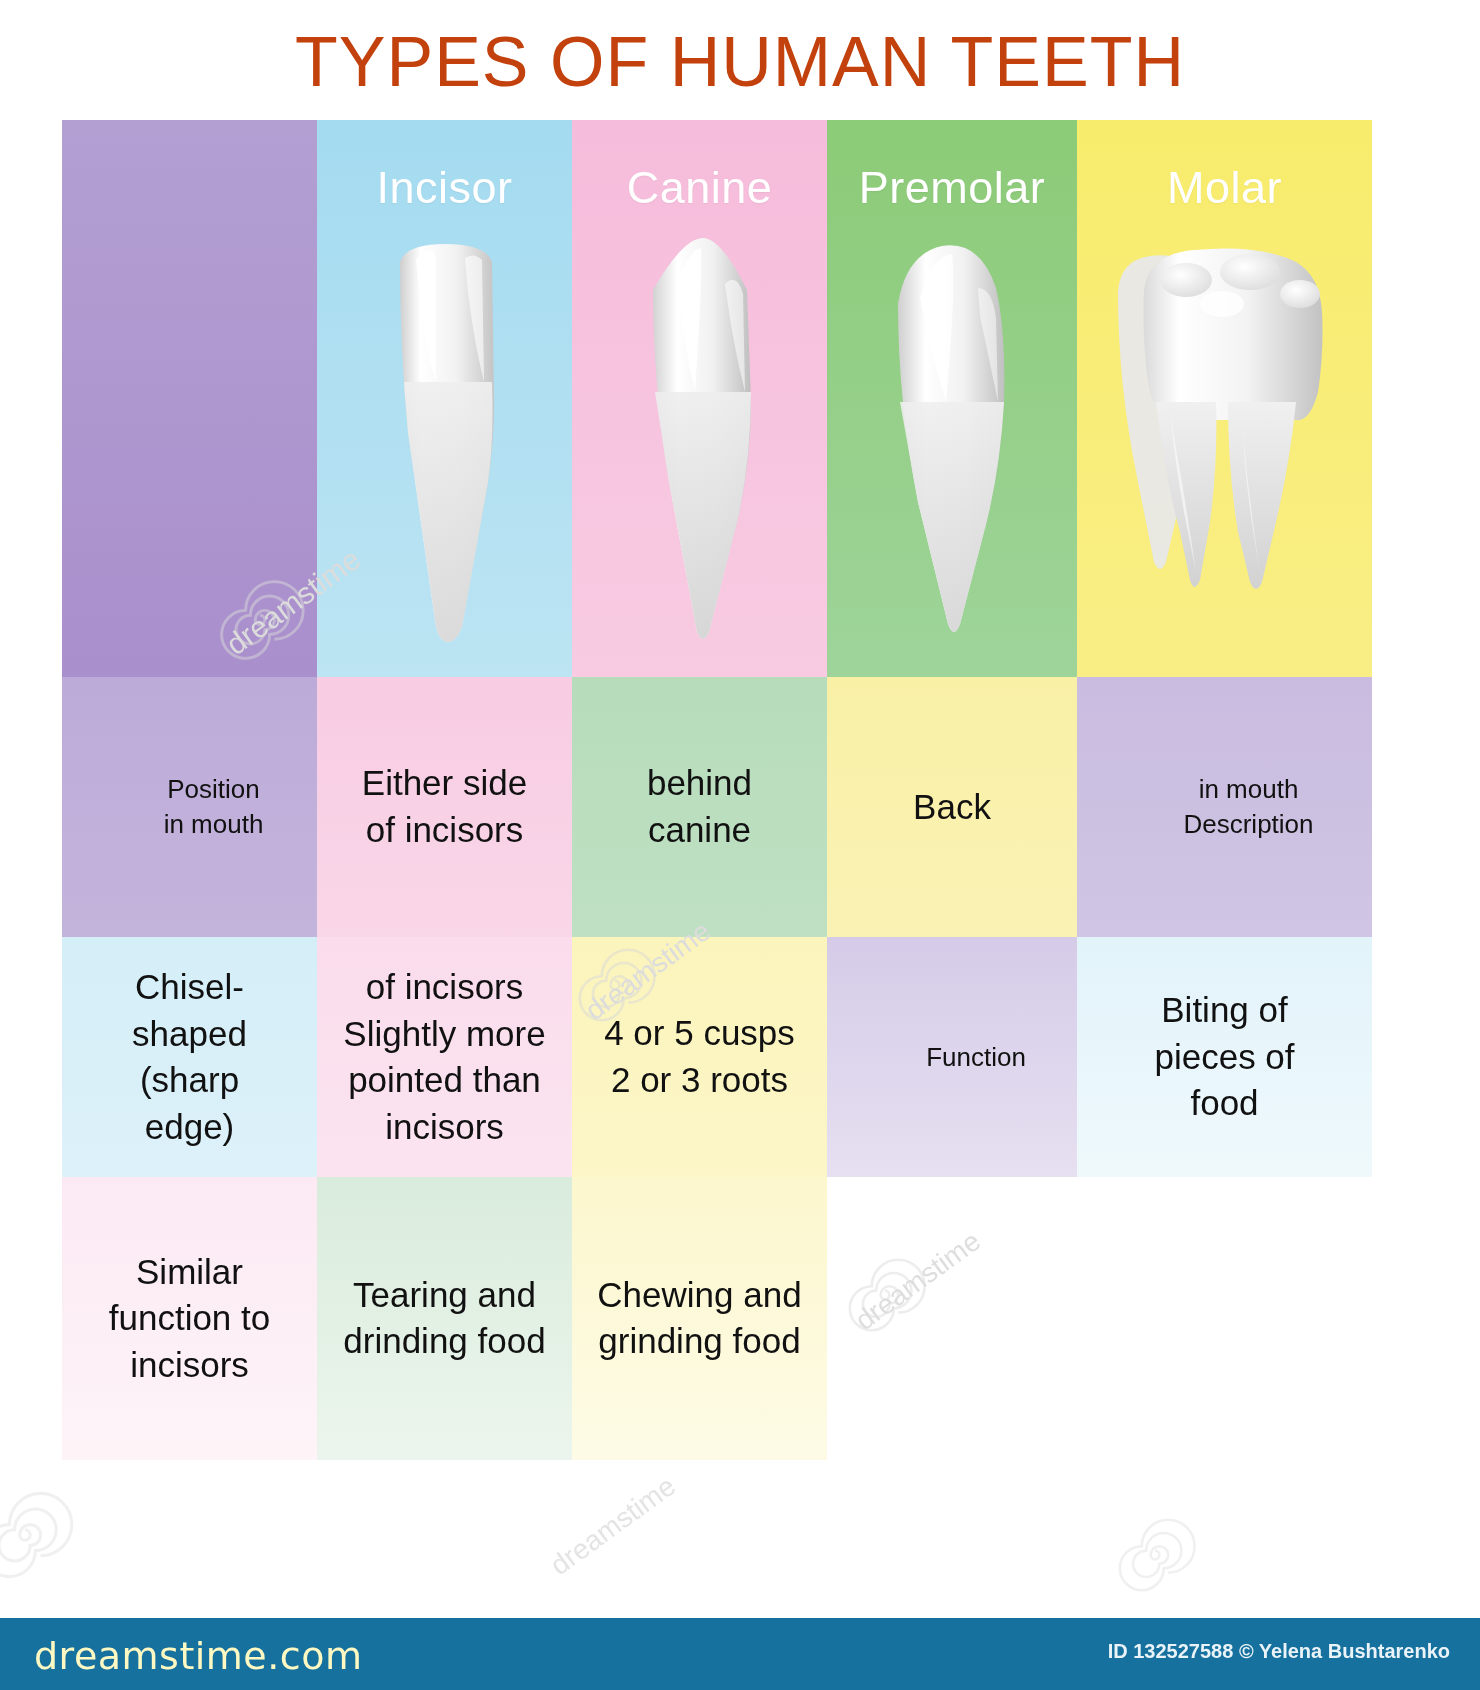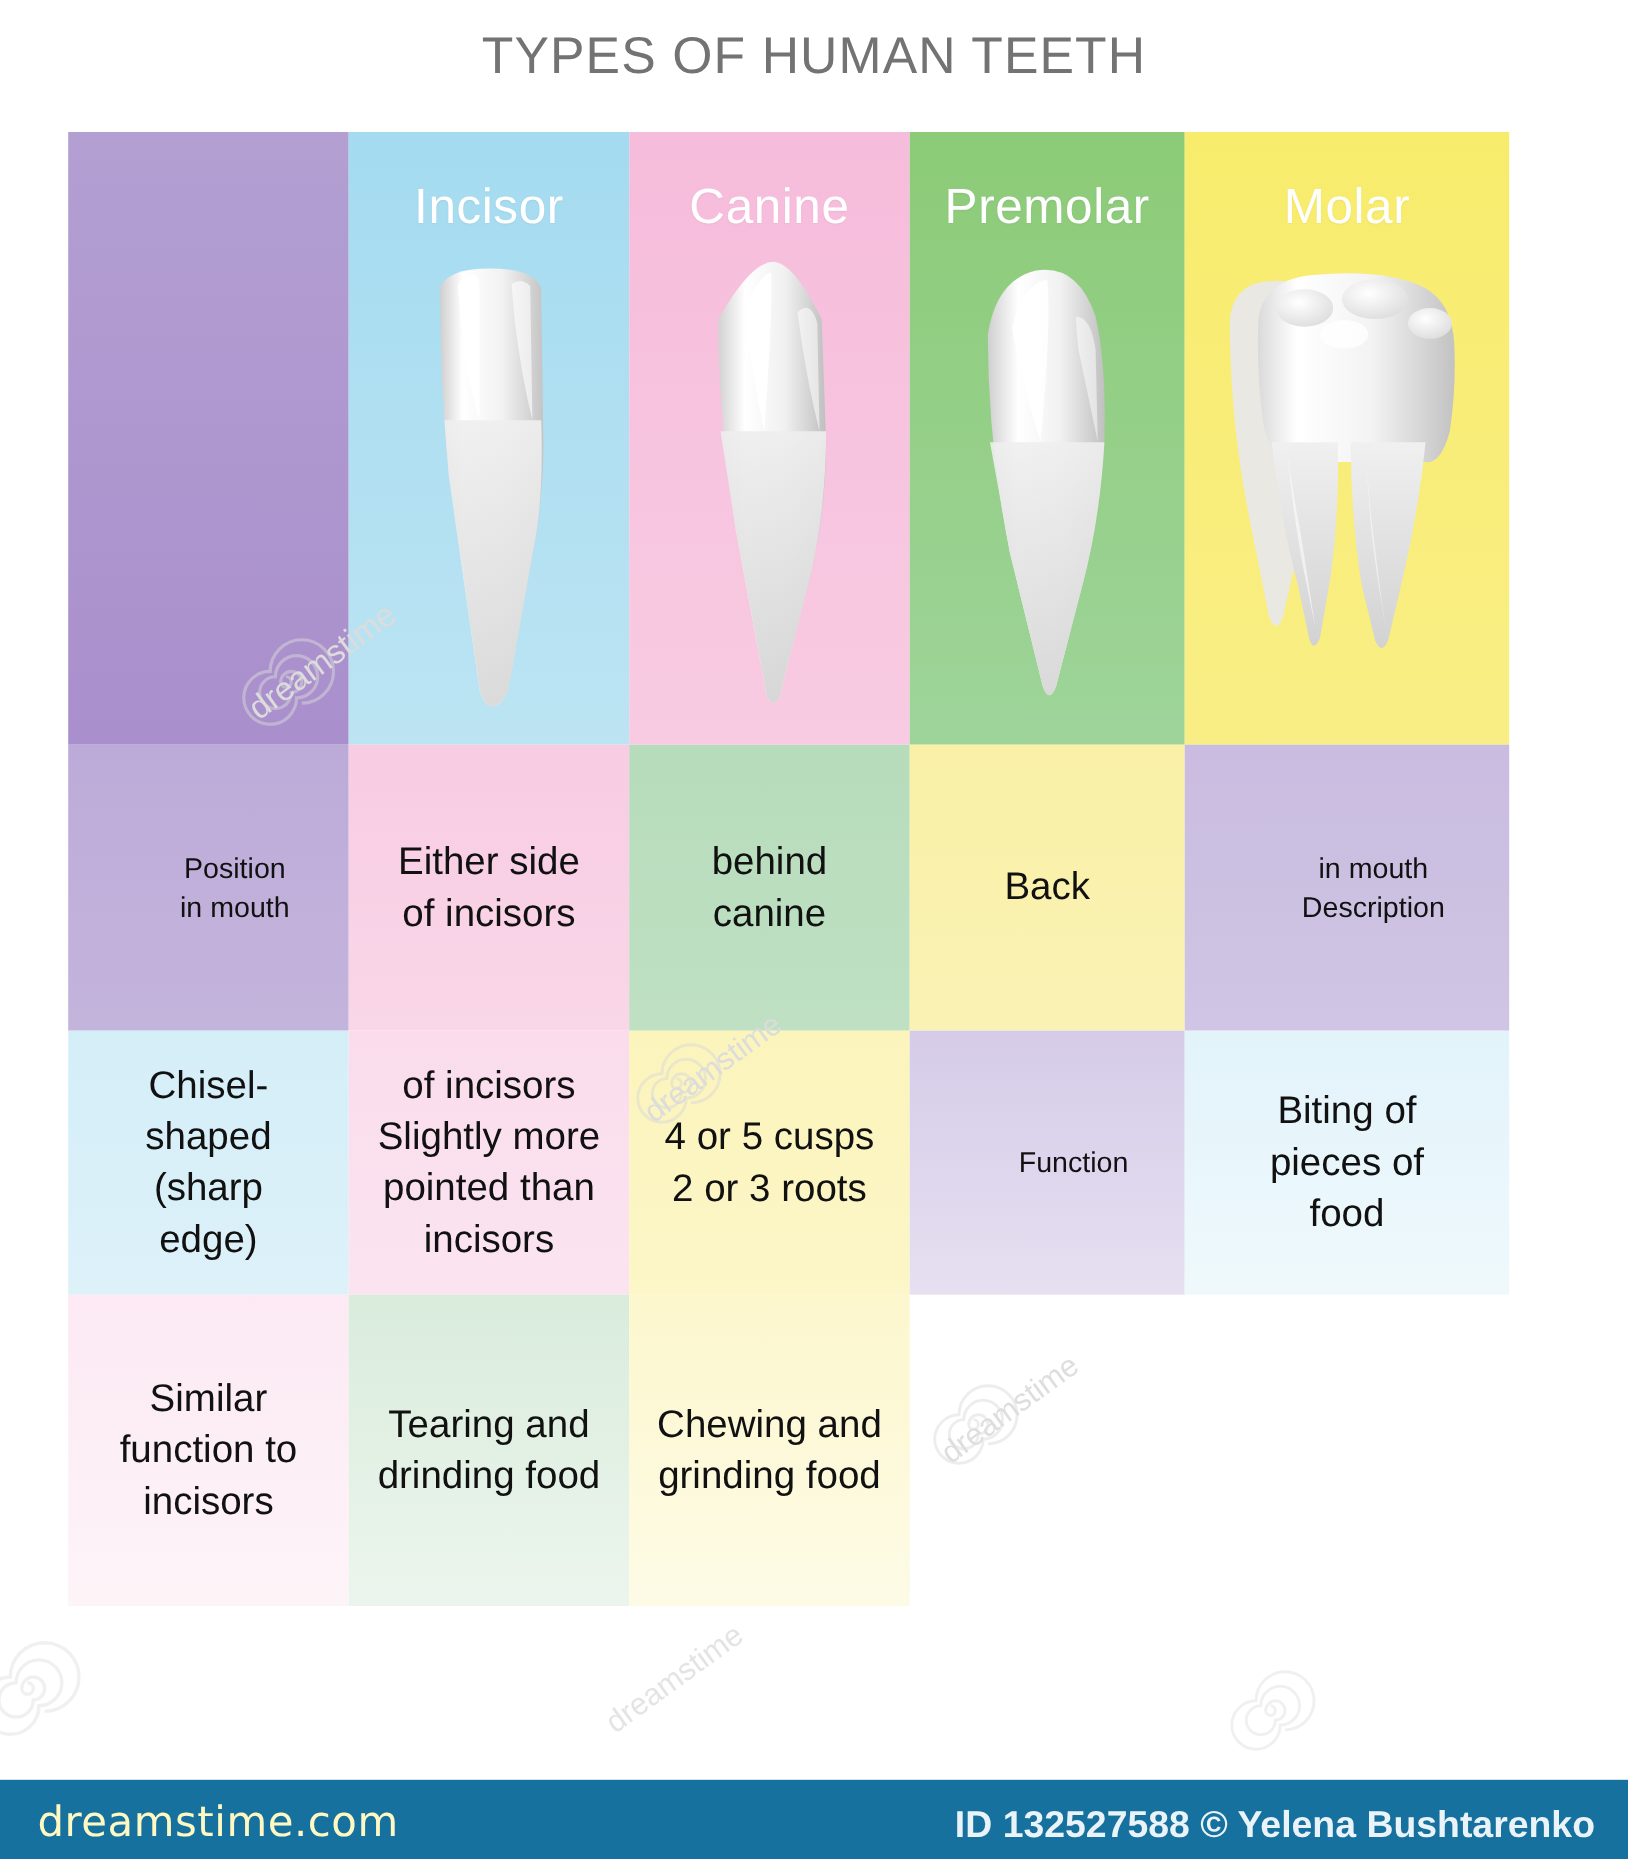--- a/index.html
+++ b/index.html
@@ -4,22 +4,22 @@
 <style>
   * { margin:0; padding:0; box-sizing:border-box; }
   html,body { width:1480px; height:1690px; background:#ffffff; }
   body { font-family:"Liberation Sans", sans-serif; position:relative; overflow:hidden; }
 
   #stage { position:relative; width:1480px; height:1690px; background:#fff; }
 
   
   .title {
     position:absolute; left:0; top:22px; width:1480px;
-    text-align:center; font-size:47px; letter-spacing:1px;
-    color:#737373; font-weight:400;
+    text-align:center; font-size:70px; letter-spacing:1px;
+    color:#c2410c; font-weight:400;
     font-family:"Liberation Sans", sans-serif;
   }
 
   
   .table {
     position:absolute; left:62px; top:120px;
     width:1310px; height:1340px;
     display:grid;
     grid-template-columns:255px 255px 255px 250px 295px;
     grid-template-rows:557px 260px 240px 283px;
@@ -95,21 +95,21 @@
     position:absolute; left:0; bottom:0; width:1480px; height:72px;
     background:#16719e;
   }
   .brand {
     position:absolute; left:34px; top:16px;
     color:#fef9c3; font-size:38px; letter-spacing:.5px;
     font-family:"DejaVu Sans", sans-serif;
   }
   .credit {
     position:absolute; right:30px; top:22px;
-    color:#eaf3f8; font-size:34px; font-weight:bold;
+    color:#eaf3f8; font-size:20px; font-weight:bold;
     font-family:"Liberation Sans", sans-serif;
   }
 </style>
 </head>
 <body>
 
 <div id="stage">
 
   <svg class="wm-net" width="1480" height="1690" viewBox="0 0 1480 1690">
     <g stroke="#ffffff" stroke-opacity="0.55" fill="none" stroke-width="2">

